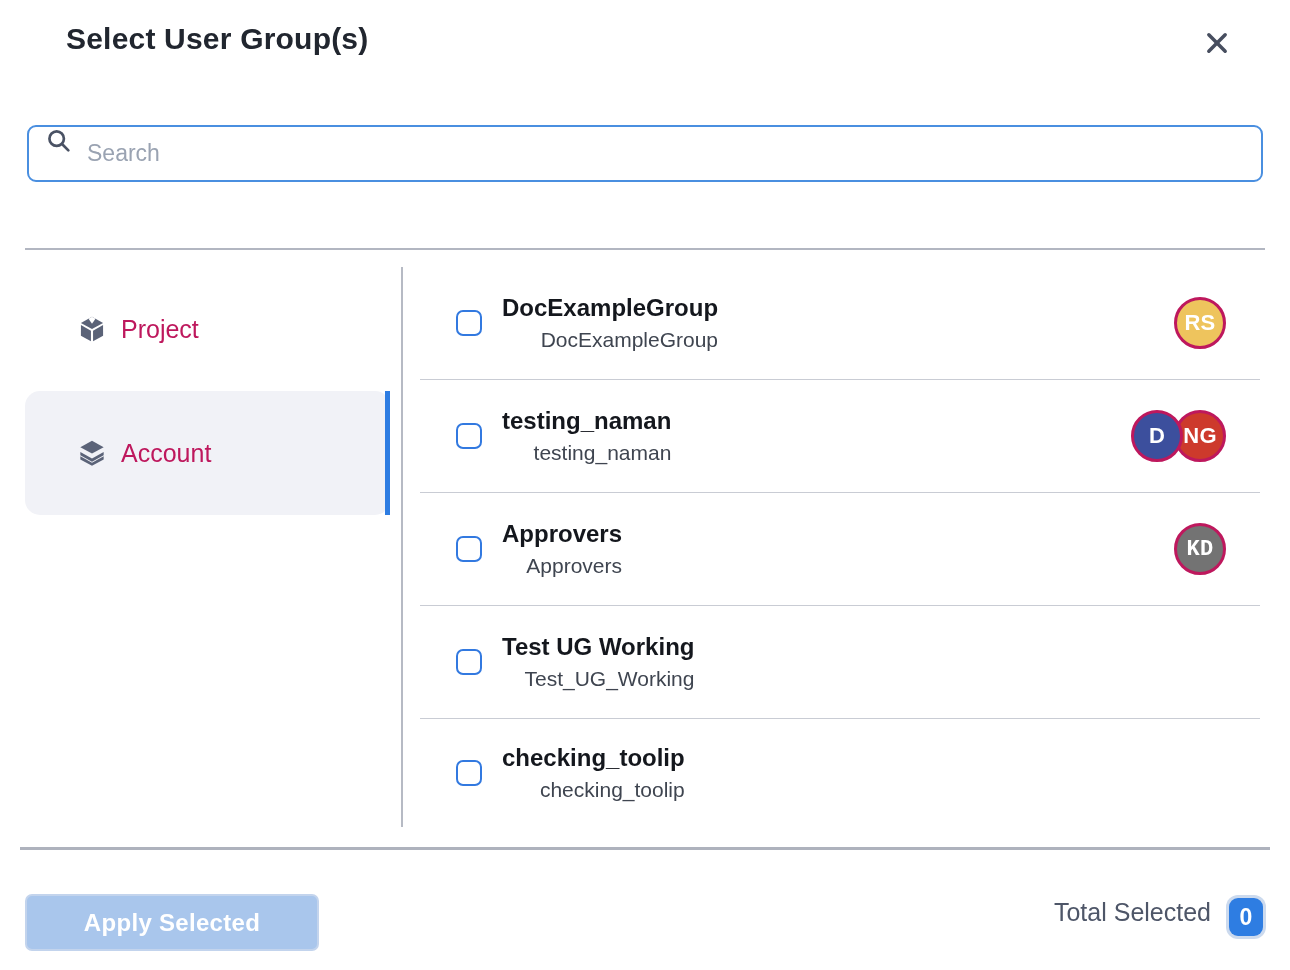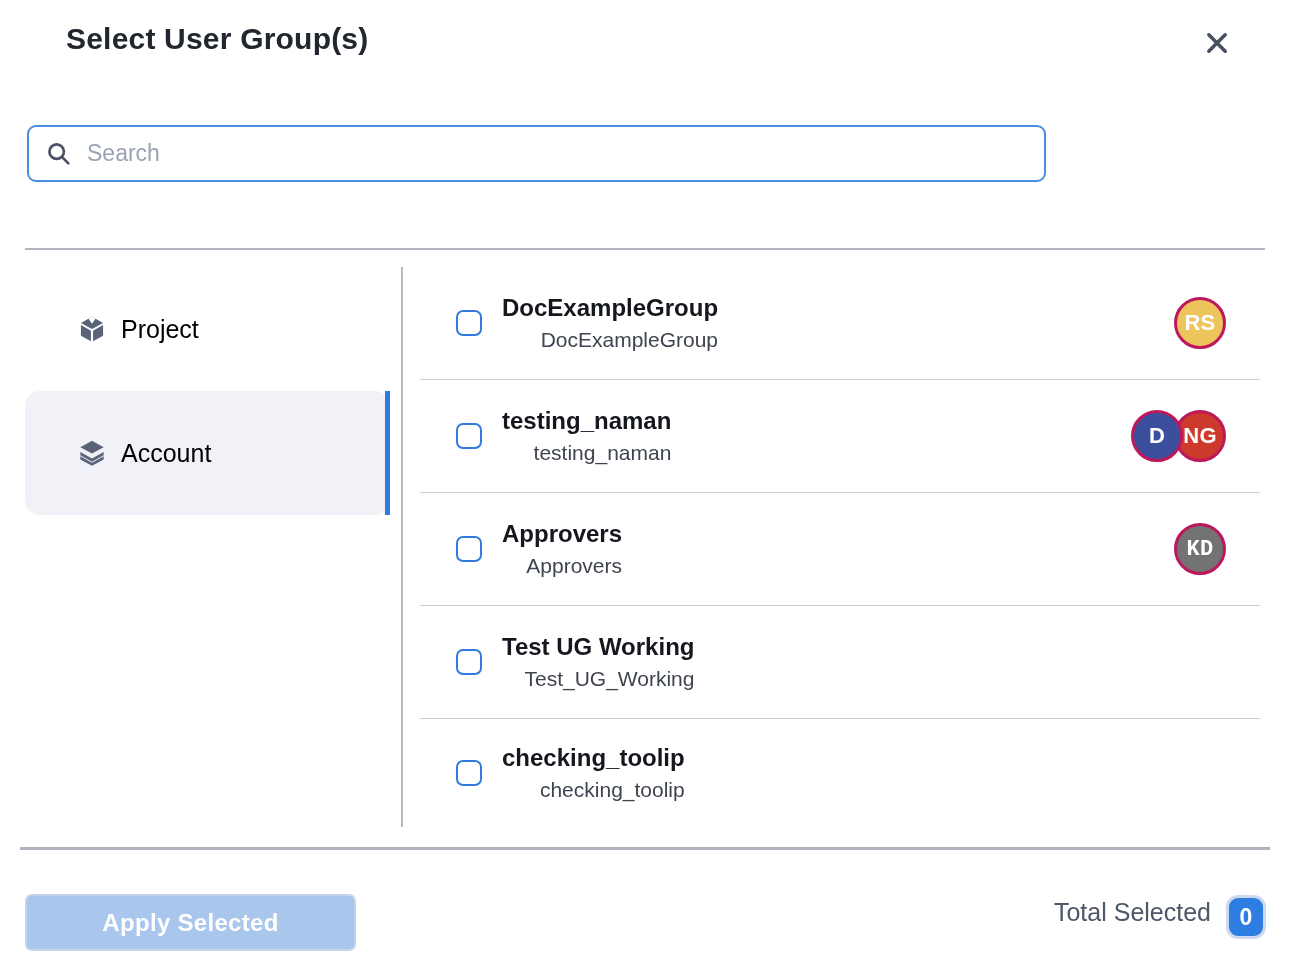--- a/index.html
+++ b/index.html
@@ -10,37 +10,37 @@
     -webkit-font-smoothing:antialiased;
   }
   .modal { position:absolute; inset:0; background:#fff;padding-left:7px; }
 
   
   .title { position:absolute; left:66px; top:22px; font-size:30px; font-weight:600; color:#21262f; letter-spacing:0.2px; }
   .close-btn { position:absolute; left:1198px; top:24px; width:38px; height:38px; display:flex; align-items:center; justify-content:center; cursor:pointer; background:none; border:none; }
 
   
   .search-wrap {
-    position:absolute; left:27px; top:125px; width:1019px; height:57px;
+    position:absolute; left:27px; top:125px; width:1236px; height:57px;
     border:2px solid #4a8fe0; border-radius:9px; background:#fff;
-    display:flex; align-items:center; padding:0 16px; gap:14px;
+    display:flex; padding:0 16px; gap:14px;
   }
   .search-wrap input {
     flex:1; border:none; outline:none; font-size:23px; color:#2a303c; background:transparent;
     font-family:"Liberation Sans","DejaVu Sans",sans-serif;
   }
   .search-wrap input::placeholder { color:#9aa3b2; }
 
   .divider-top { position:absolute; left:25px; top:248px; width:1240px; height:2px; background:#b2b6c1; }
 
   
   .sidebar { position:absolute; left:25px; top:267px; width:365px; }
   .tab {
     height:124px; display:flex; align-items:center; padding-left:53px; gap:15px;
-    color:#000000; font-size:25px; cursor:pointer; position:relative;
+    color:#be185d; font-size:25px; cursor:pointer; position:relative;
   }
   .tab.selected { background:#f1f2f7;border-radius:15px; }
   .tab.selected::after { content:""; position:absolute; right:0; top:0; bottom:0; width:5px; background:#2e7de2; }
   .tab-icon { width:28px; height:28px; display:inline-flex; align-items:center; justify-content:center; }
   .tab-icon svg { width:28px; height:28px; }
 
   .vertical-divider { position:absolute; left:401px; top:267px; width:2px; height:560px; background:#b6bac4; }
 
   
   .group-list { position:absolute; left:420px; top:267px; width:840px;text-align:right; }
@@ -59,21 +59,21 @@
     display:flex; align-items:center; justify-content:center;
     color:#fff; font-size:22px; font-weight:700; letter-spacing:0.3px; flex:0 0 auto;
   }
   .avatar + .avatar { margin-left:-9px; }
   .avatar:nth-child(1) { z-index:3; }
   .avatar:nth-child(2) { z-index:2; }
 
   
   .divider-bottom { position:absolute; left:20px; top:847px; width:1250px; height:2.5px; background:#aeb2bd; }
   .apply-btn {
-    position:absolute; left:25px; top:894px; width:331px; height:57px;
+    position:absolute; left:25px; top:894px; width:294px; height:57px;
     background:#a9c6ec; border:2px solid #c3d4ed; border-radius:7px;
     color:#fff; font-size:24px; font-weight:600; letter-spacing:0.3px;
     display:flex; align-items:center; justify-content:center; cursor:pointer;
     font-family:"Liberation Sans","DejaVu Sans",sans-serif;
   }
   .total-wrap { position:absolute; right:27px; top:898px; height:48px; display:flex; gap:18px; }
   .total-label { font-size:25px; font-weight:500; color:#4e5668; }
   .total-badge {
     min-width:34px; height:38px; padding:0 6px; background:#2e7de2; border-radius:9px;
     box-shadow:0 0 0 3px #ccdaee; display:flex; align-items:center; justify-content:center;

